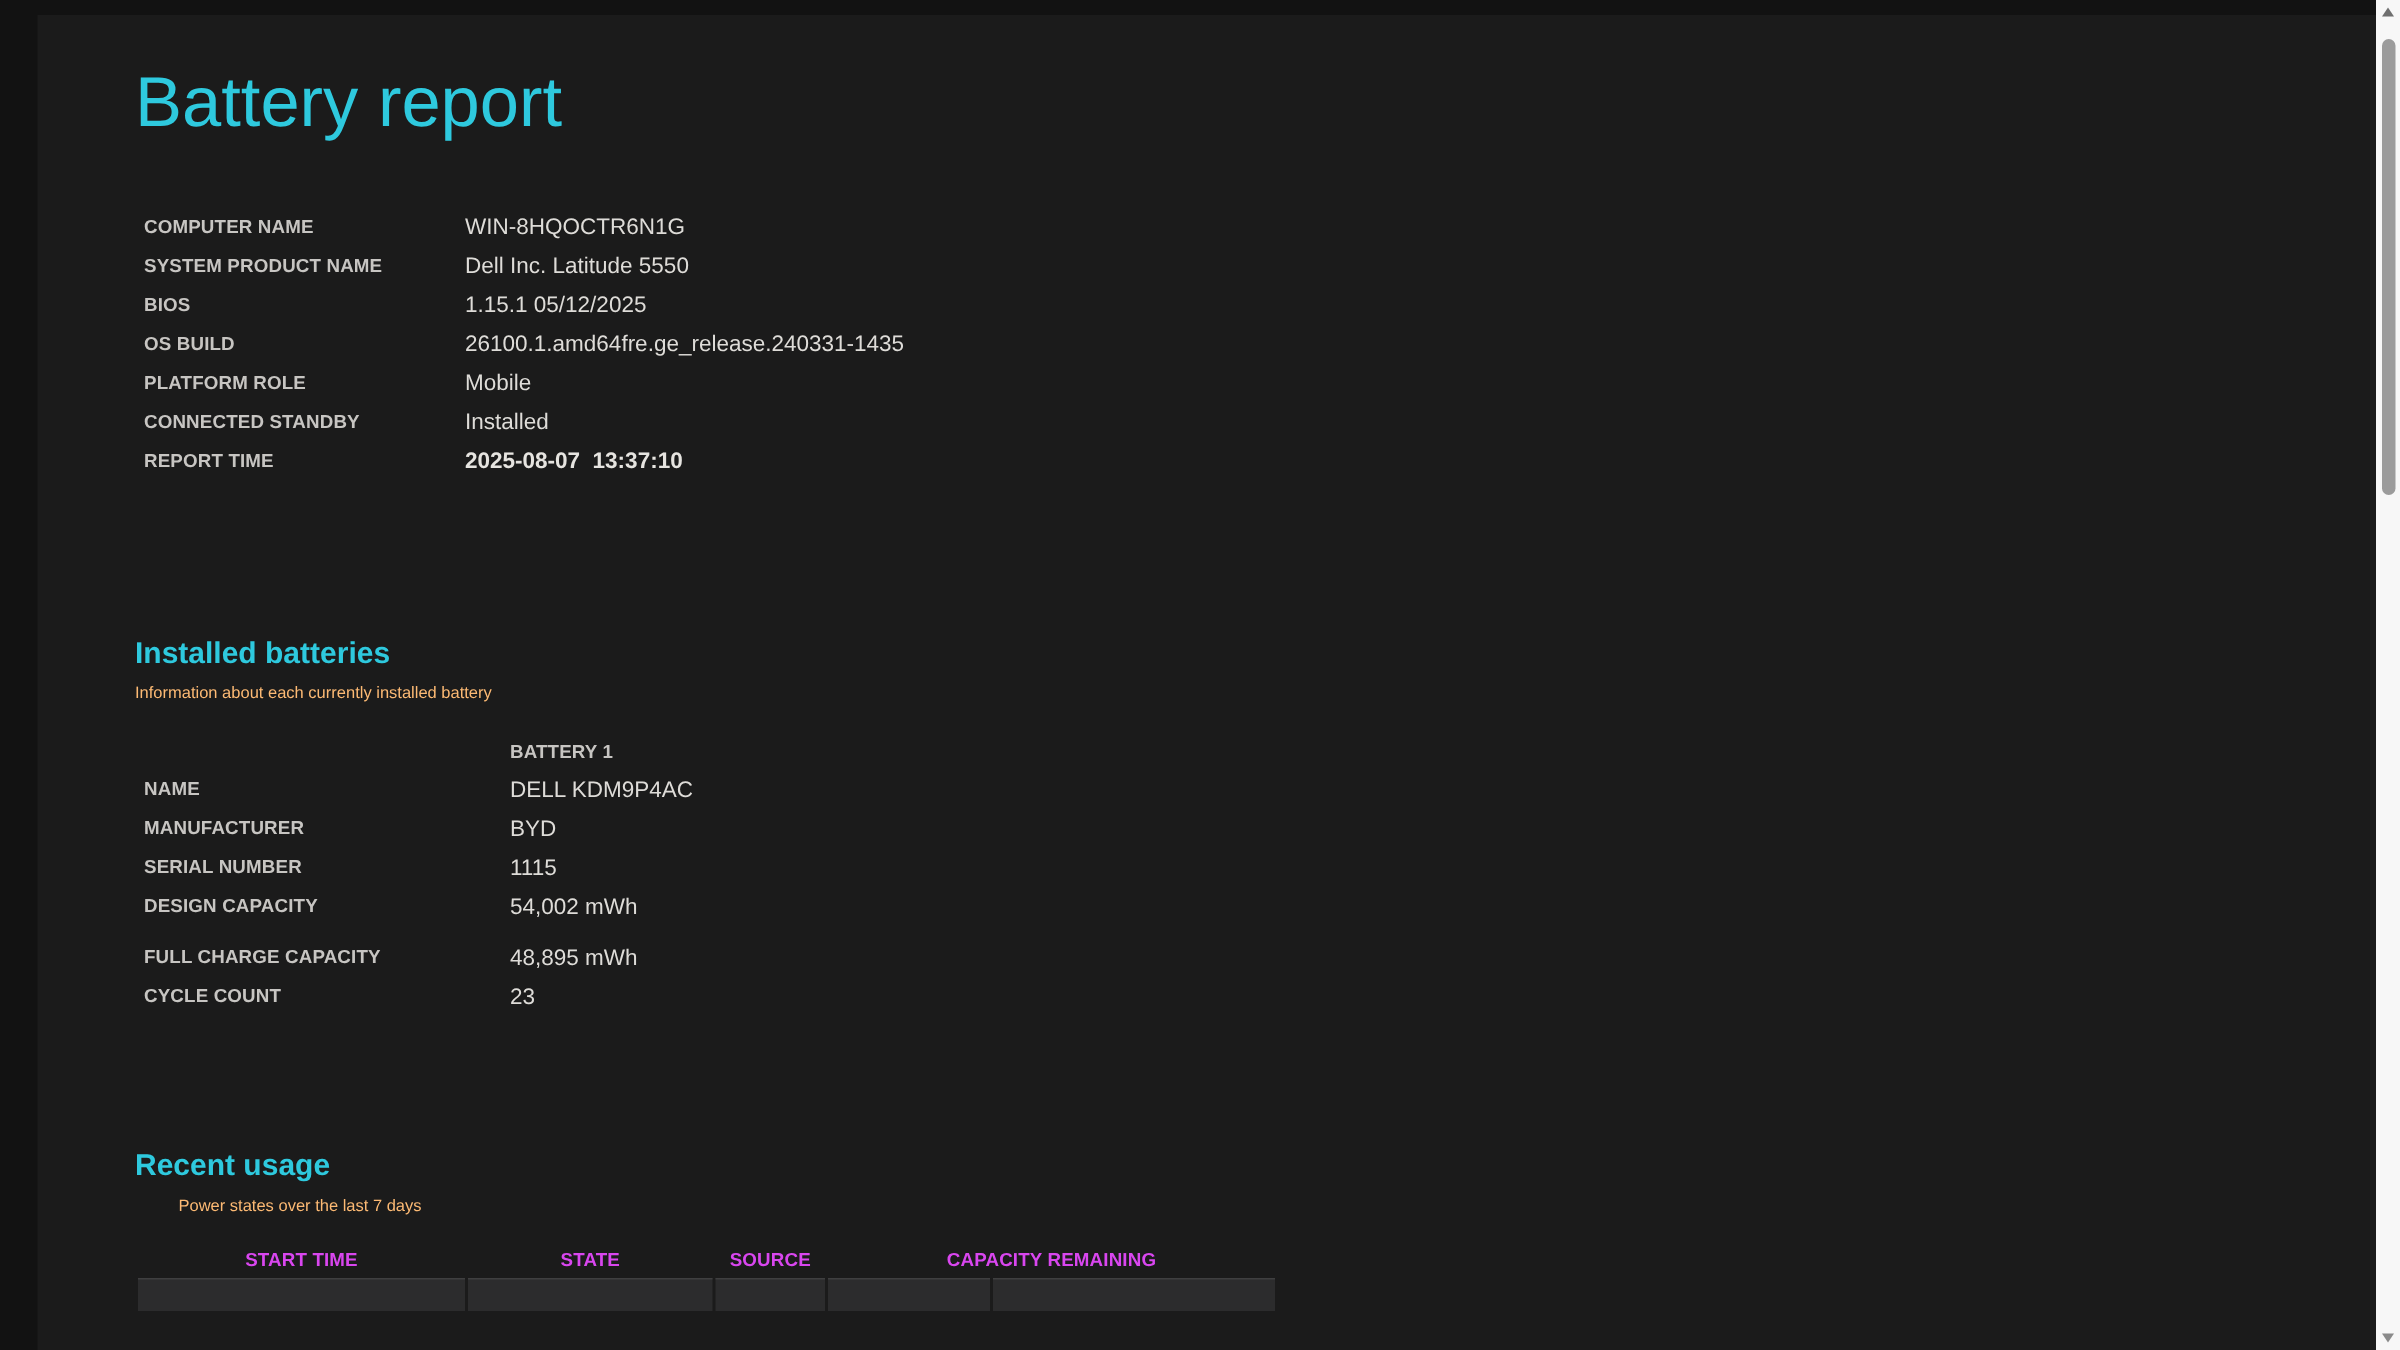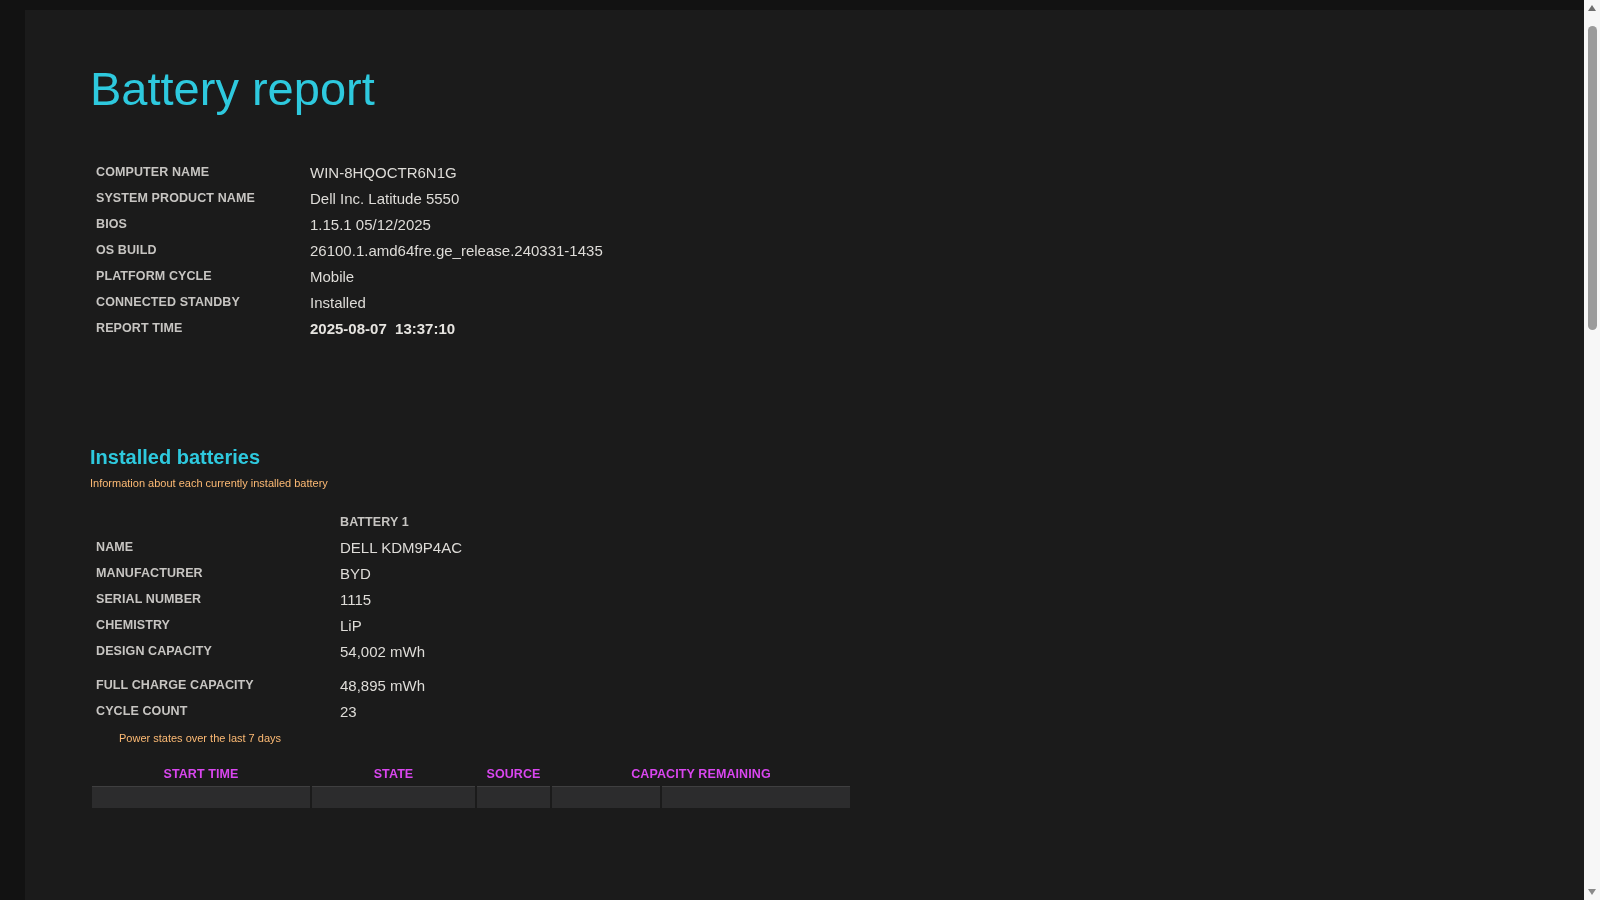--- a/index.html
+++ b/index.html
@@ -8,21 +8,21 @@
 
   .viewport { position:absolute; inset:0; background:#121212; }
 
   
   .report-body {
     position:absolute; left:25px; top:10px; right:16px; bottom:0;
     background:#1b1b1b; padding-left:65px; overflow:hidden;
   }
 
   h1.report-title {
-    margin-top:49px; font-size:47px; line-height:60px; font-weight:300;
+    margin-top:28px; font-size:47px; line-height:60px; font-weight:300;
     letter-spacing:0px; color:#2ec9de;
   }
 
   h2.section-heading {
     font-size:20px; line-height:26px; font-weight:700; color:#2ec9de;
   }
   h2.installed { margin-top:103px; }
   h2.recent    { margin-top:87px; }
 
   p.section-sub { font-size:11px; line-height:20px; color:#fdba74; }
@@ -109,21 +109,21 @@
       </tr>
       <tr>
         <td class="lbl">BIOS</td>
         <td class="val">1.15.1 05/12/2025</td>
       </tr>
       <tr>
         <td class="lbl">OS BUILD</td>
         <td class="val">26100.1.amd64fre.ge_release.240331-1435</td>
       </tr>
       <tr>
-        <td class="lbl">PLATFORM CYCLE</td>
+        <td class="lbl">PLATFORM ROLE</td>
         <td class="val">Mobile</td>
       </tr>
       <tr>
         <td class="lbl">CONNECTED STANDBY</td>
         <td class="val">Installed</td>
       </tr>
       <tr>
         <td class="lbl">REPORT TIME</td>
         <td class="val strong">2025-08-07  13:37:10</td>
       </tr>
@@ -145,41 +145,38 @@
       </tr>
       <tr>
         <td class="lbl">MANUFACTURER</td>
         <td class="val">BYD</td>
       </tr>
       <tr>
         <td class="lbl">SERIAL NUMBER</td>
         <td class="val">1115</td>
       </tr>
       <tr>
-        <td class="lbl">CHEMISTRY</td>
-        <td class="val">LiP</td>
-      </tr>
-      <tr>
         <td class="lbl">DESIGN CAPACITY</td>
         <td class="val">54,002 mWh</td>
       </tr>
       <tr class="spacer">
             <td colspan="2"></td>
           </tr>
       <tr>
         <td class="lbl">FULL CHARGE CAPACITY</td>
         <td class="val">48,895 mWh</td>
       </tr>
       <tr>
         <td class="lbl">CYCLE COUNT</td>
         <td class="val">23</td>
       </tr>
     </tbody>
       </table>
 
+    <h2 class="section-heading recent">Recent usage</h2>
     <p class="section-sub sub-recent">Power states over the last 7 days</p>
 
     <table class="usage">
       <colgroup>
         <col class="c1">
           <col class="c2">
           <col class="c3">
           <col class="c4">
           <col class="c5">
       </colgroup>

